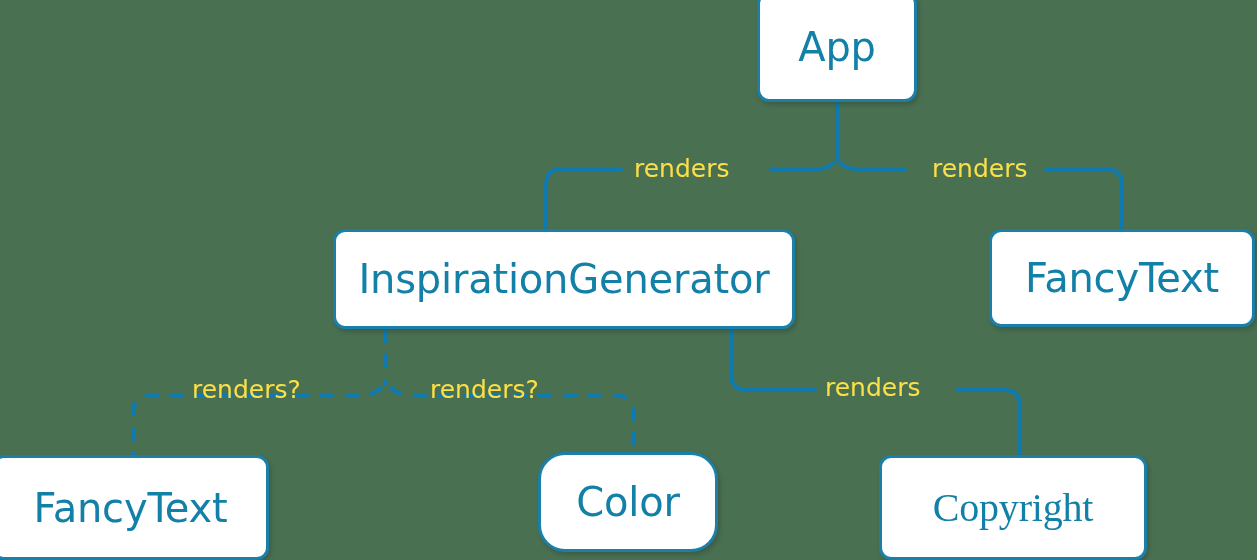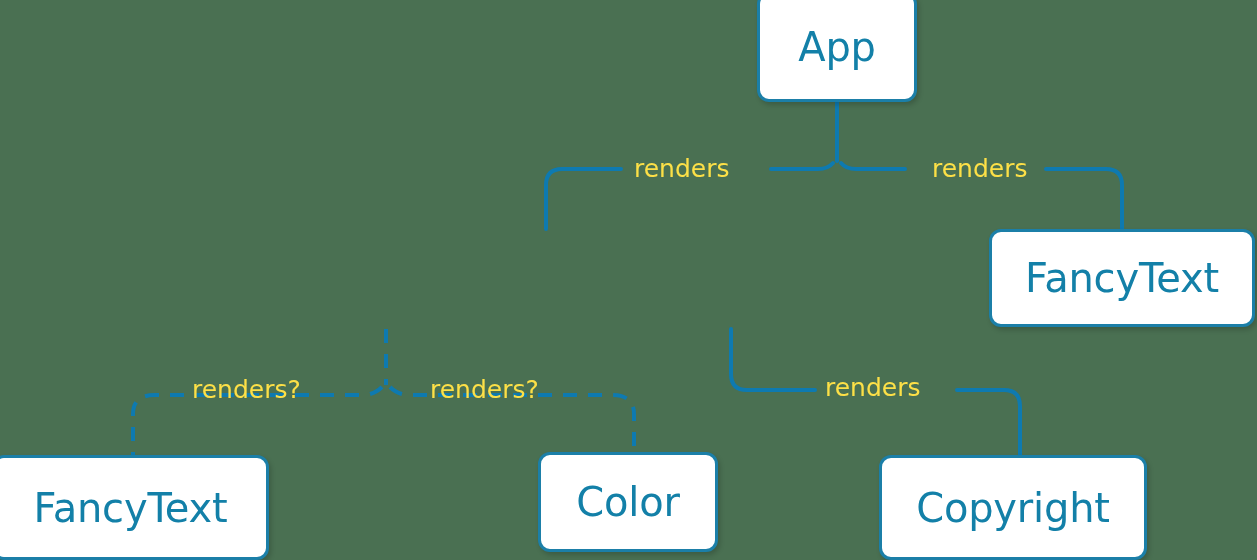--- a/index.html
+++ b/index.html
@@ -54,22 +54,22 @@
     line-height: 1;
     white-space: nowrap;
     z-index: 3;
   }
 
   
   #node-app            { left: 757px;  top: -8px;  width: 160px; height: 110px; font-size: 40px; }
   #node-inspiration    { left: 333px;  top: 229px; width: 462px; height: 100px; font-size: 40px; }
   #node-fancytext-right{ left: 989px;  top: 229px; width: 266px; height: 98px;  font-size: 40px; }
   #node-fancytext-left { left: -8px;   top: 455px; width: 277px; height: 105px; font-size: 40px; }
-  #node-color          { left: 538px;  top: 452px; width: 180px; height: 100px; font-size: 40px; }
-  #node-copyright      { left: 879px;  top: 455px; width: 268px; height: 105px; font-size: 40px; }
+  #node-color          { left: 538px;  top: 452px; width: 180px; height: 100px; font-size: 40px; border-radius: 27px; }
+  #node-copyright      { left: 879px;  top: 455px; width: 268px; height: 105px; font-size: 40px; font-family: Liberation Serif, serif; }
 
   
   #label-app-inspiration { left: 634px; top: 156px; }
   #label-app-fancytext   { left: 932px; top: 156px; }
   #label-ig-fancytext    { left: 192px; top: 377px; }
   #label-ig-color        { left: 430px; top: 377px; }
   #label-ig-copyright    { left: 825px; top: 375px; }
 </style>
 </head>
 <body>
@@ -103,20 +103,23 @@
   <div class="edge-label" id="label-ig-fancytext">renders?</div>
 
   <div class="edge-label" id="label-ig-color">renders?</div>
 
   <div class="edge-label" id="label-ig-copyright">renders</div>
 
   <div class="node-box" id="node-app">
     <span class="node-label">App</span>
   </div>
 
+  <div class="node-box" id="node-inspiration">
+    <span class="node-label">InspirationGenerator</span>
+  </div>
 
   <div class="node-box" id="node-fancytext-right">
     <span class="node-label">FancyText</span>
   </div>
 
   <div class="node-box" id="node-fancytext-left">
     <span class="node-label">FancyText</span>
   </div>
 
   <div class="node-box" id="node-color">

